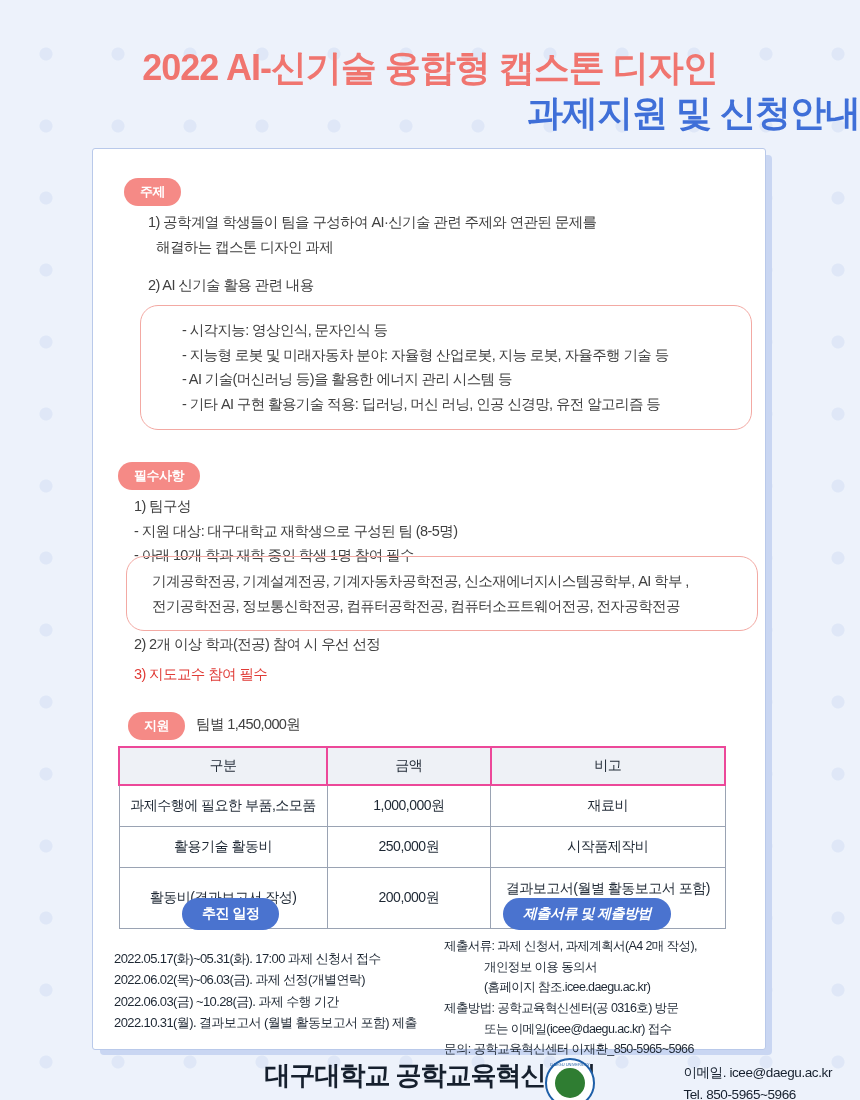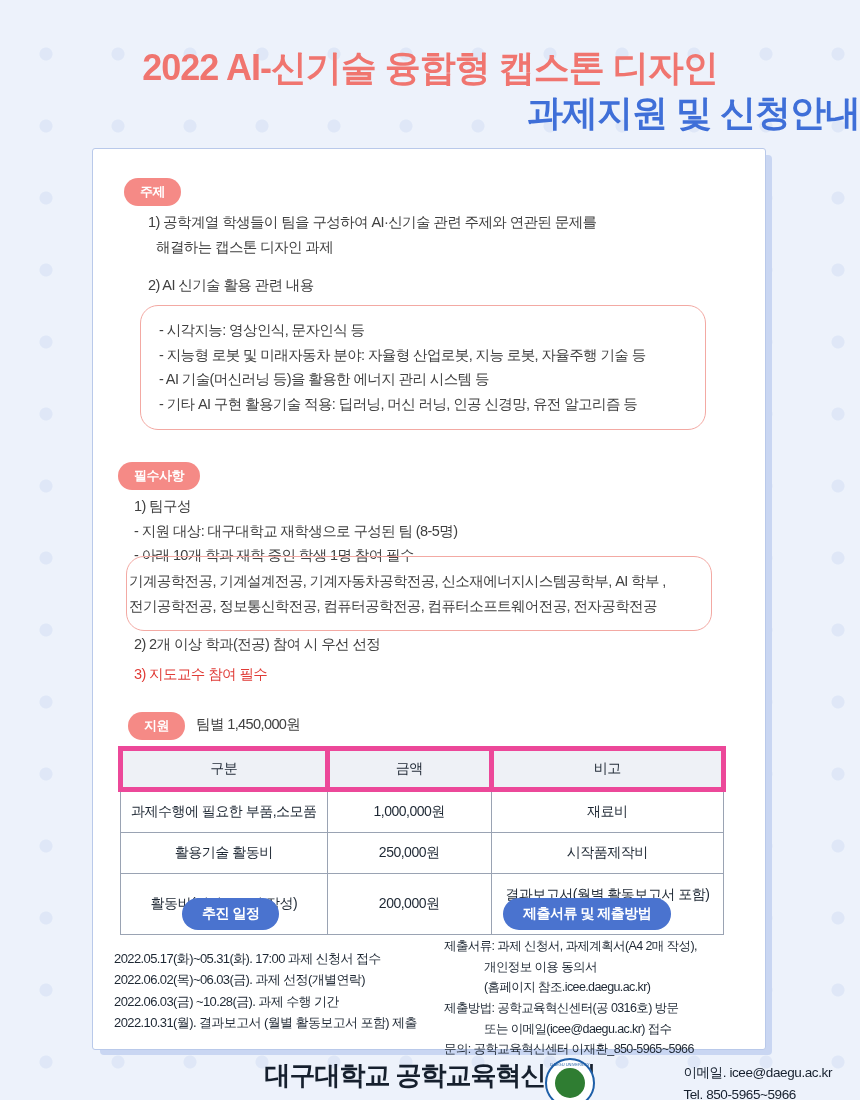--- a/index.html
+++ b/index.html
@@ -19,23 +19,23 @@
   .title-line1{font-size:36px;font-weight:bold;color:#f0756f;letter-spacing:-1px;line-height:1.25;}
   .title-line2{font-size:36px;font-weight:bold;color:#3f6fd8;letter-spacing:-1px;line-height:1.25;text-align:right;}
   .card-shadow{position:absolute;left:100px;top:155px;width:672px;height:900px;background:#c9d6f2;border-radius:4px;}
   .card{position:absolute;left:92px;top:148px;width:672px;height:900px;background:#ffffff;border:1px solid #b9c9ea;border-radius:3px;}
   .pill{display:inline-block;background:#f58a86;color:#fff;font-size:13px;font-weight:bold;
         padding:5px 16px;border-radius:14px;letter-spacing:-.5px;}
   .pill-blue{display:inline-block;background:#4a73cf;color:#fff;font-size:14px;font-weight:bold;
         padding:7px 20px;border-radius:16px;letter-spacing:-.5px;}
   .sec{position:absolute;}
   .body-txt{font-size:14.5px;line-height:1.7;letter-spacing:-.6px;color:#404040;}
-  .round-box{border:1.6px solid #f3a9a3;border-radius:18px;padding:12px 2px;}
+  .round-box{border:1.6px solid #f3a9a3;border-radius:18px;padding:12px 25px;}
   table.fund{border-collapse:collapse;width:608px;font-size:14px;letter-spacing:-.5px;}
-  table.fund th{background:#eef1f6;border:5px solid #ec4899;font-weight:normal;padding:9px 4px;text-align:center;}
+  table.fund th{background:#eef1f6;border:2px solid #ec4899;font-weight:normal;padding:9px 4px;text-align:center;}
   table.fund td{border:1px solid #9aa3b3;padding:11px 4px;text-align:center;}
   .sched-txt{font-size:13px;line-height:1.65;letter-spacing:-.6px;color:#1d2733;}
   .sub-txt{font-size:12.5px;line-height:1.65;letter-spacing:-.6px;color:#1d2733;}
   .red{color:#e03b36;}
   .footer{position:absolute;left:0;top:1058px;width:860px;text-align:center;}
   .footer-name{font-size:26px;font-weight:bold;letter-spacing:-1px;color:#16202e;}
   .footer-contact{position:absolute;right:28px;top:1062px;font-size:13.5px;line-height:1.6;color:#16202e;letter-spacing:-.4px;text-align:left;}
   .logo{position:absolute;left:545px;top:1058px;width:46px;height:46px;border-radius:50%;
         background:#ffffff;border:2px solid #1e5fa8;display:flex;align-items:center;justify-content:center;}
   .logo-inner{width:30px;height:30px;border-radius:50%;background:#2f7d32;}
@@ -126,21 +126,21 @@
 <div class="sec" style="left:182px;top:898px;">
   <span class="pill-blue">추진 일정</span>
 </div>
 <div class="sec sched-txt" style="left:114px;top:948px;width:330px;">
   <div>2022.05.17(화)~05.31(화). 17:00  과제 신청서 접수</div>
   <div>2022.06.02(목)~06.03(금).  과제 선정(개별연락)</div>
   <div>2022.06.03(금) ~10.28(금).  과제 수행 기간</div>
   <div>2022.10.31(월). 결과보고서 (월별 활동보고서 포함) 제출</div>
 </div>
 
-<div class="sec" style="left:503px;top:898px;">
+<div class="sec" style="left:503px;top:898px;font-style:italic;">
   <span class="pill-blue">제출서류 및 제출방법</span>
 </div>
 <div class="sec sub-txt" style="left:444px;top:936px;width:300px;">
   <div>제출서류: 과제 신청서, 과제계획서(A4 2매 작성),</div>
   <div style="padding-left:40px;">개인정보 이용 동의서</div>
   <div style="padding-left:40px;">(홈페이지 참조.icee.daegu.ac.kr)</div>
   <div>제출방법: 공학교육혁신센터(공 0316호) 방문</div>
   <div style="padding-left:40px;"><span>또는 이메일(icee@daegu.ac.kr) 접수</span></div>
   <div><span>문의: 공학교육혁신센터 이재환_850-5965~5966</span></div>
 </div>

